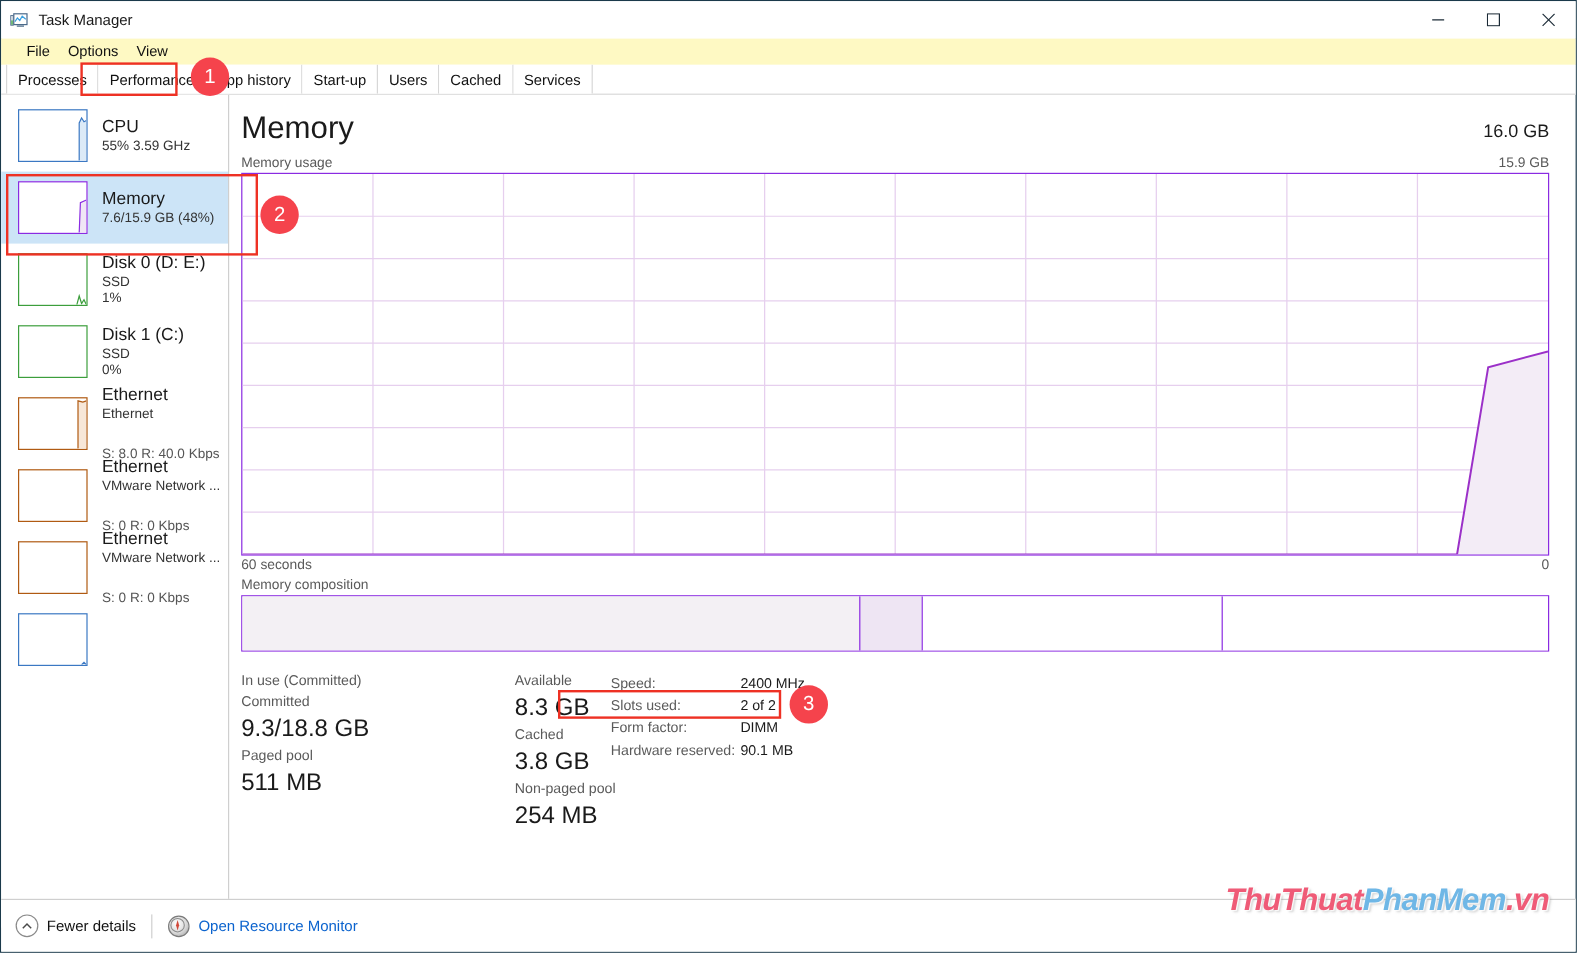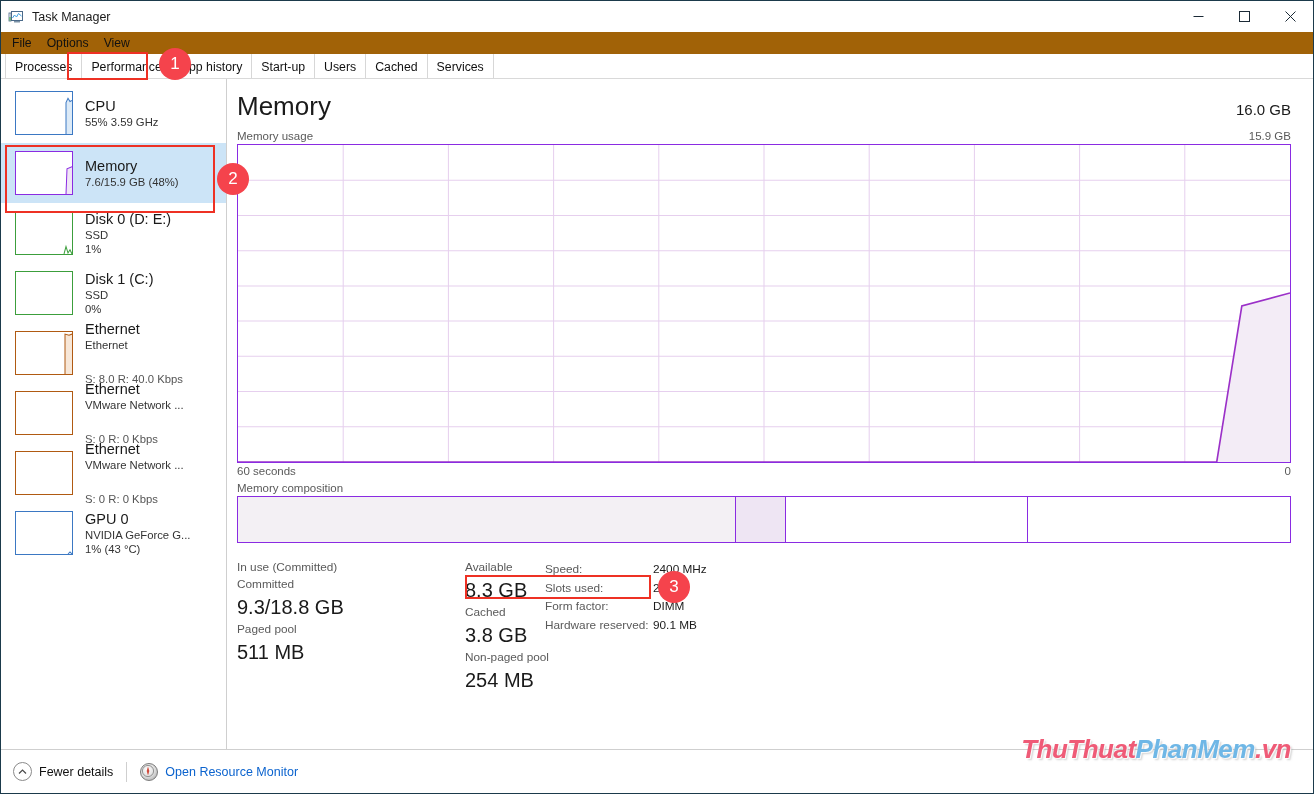--- a/index.html
+++ b/index.html
@@ -57,22 +57,22 @@
     align-items: center;
     justify-content: center;
     color: #1b2a36;
   }
 
   
   .menubar {
     height: 22px;
     display: flex;
     align-items: center;
-    padding-left: 4px;
-    background: #a16207;
+    padding-left: 14px;
+    background: #fef9c3;
   }
   .menu-item {
     font-size: 12.2px;
     color: #111;
     padding: 2px 7px;
     margin-right: 1px;
   }
 
   
   .tabstrip {
@@ -96,21 +96,21 @@
   .tab:first-child { border-left: 1px solid #d7d7d7; }
   .tab.active { background: #ffffff; }
 
   
   .content {
     position: relative;
     display: flex;
     height: 694px;
   }
   .sidebar {
-    width: 226px;
+    width: 190px;
     flex: none;
     border-right: 1px solid #cfcfcf;
     background: #ffffff;
     padding-top: 4px;
     box-sizing: border-box;
   }
   .side-item {
     display: flex;
     align-items: center;
     height: 60px;
@@ -462,25 +462,20 @@
           <div class="side-sub">VMware Network ...</div>
           <div class="side-sub grey">S: 0 R: 0 Kbps</div>
         </div>
       </div>
 
       <div class="side-item">
         <div class="mini-graph blue">
           <svg class="mini-spark" width="54" height="40" viewBox="0 0 54 40" preserveAspectRatio="none">
             <polyline points="50,40 52,38 54,40" fill="none" stroke="#3b78c3" stroke-width="1"></polyline>
           </svg>
-        </div>
-        <div class="side-text">
-          <div class="side-title">GPU 0</div>
-          <div class="side-sub">NVIDIA GeForce G...</div>
-          <div class="side-sub">1%  (43 °C)</div>
         </div>
       </div>
     </div>
 
     <div class="main">
 
       <div class="main-head">
         <div class="main-title">Memory</div>
         <div class="main-total">16.0 GB</div>
       </div>

